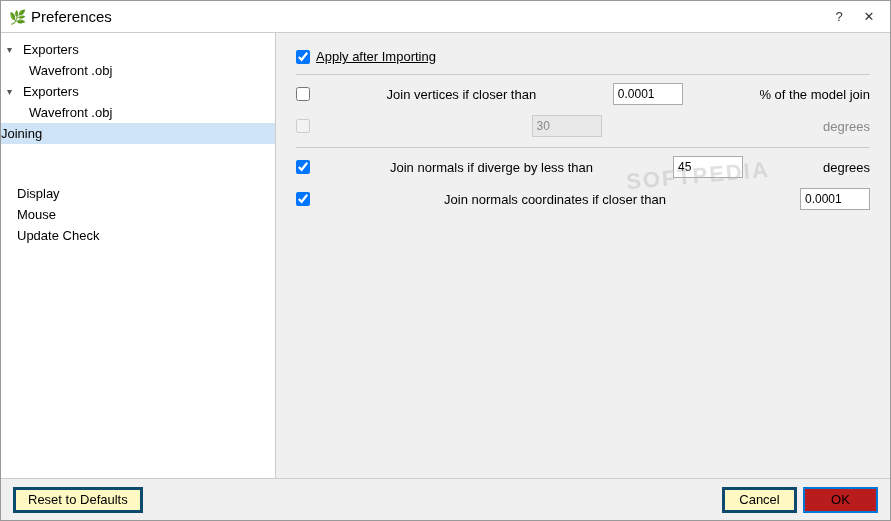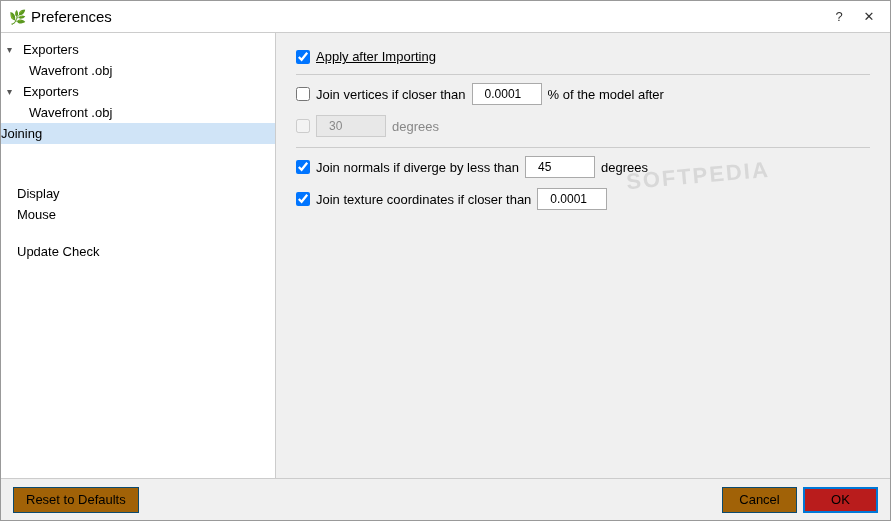--- a/index.html
+++ b/index.html
@@ -130,37 +130,38 @@
     }
     .checkbox-row label {
       color: #000;
       cursor: pointer;
     }
     .inline-field {
       display: flex;
       align-items: center;
       margin-bottom: 10px;
       gap: 6px;
+      justify-content: space-between;
     }
     .inline-field input[type="checkbox"] {
       width: 14px;
       height: 14px;
       cursor: pointer;
     }
     .inline-field label {
       color: #000;
     }
     .inline-field label.disabled {
       color: #888;
     }
     .inline-field .text-input {
       width: 70px;
       height: 22px;
       border: 1px solid #aaa;
-      padding: 2px 12px;
+      padding: 2px 4px;
       font-size: 12px;
       background: #fff;
     }
     .inline-field .text-input.disabled {
       background: #e8e8e8;
       color: #888;
       border-color: #ccc;
     }
     .inline-field .unit-label {
       color: #000;
@@ -179,22 +180,22 @@
       height: 42px;
       display: flex;
       align-items: center;
       justify-content: flex-end;
       padding: 0 12px;
       gap: 6px;
     }
     .btn {
       height: 26px;
       min-width: 75px;
-      border: 1px solid #0c4a6e;
-      background: #a16207;
+      border: 3px solid #0c4a6e;
+      background: #fef9c3;
       cursor: pointer;
       font-size: 13px;
       padding: 0 12px;
     }
     .btn.primary {
       background: #b91c1c;
       border: 2px solid #0078d7;
     }
     .btn-reset {
       min-width: 110px;
@@ -242,21 +243,21 @@
       </div>
 
       <div class="sidebar-item" style="padding-left: 16px; margin-top: 39px;">
         <span>Display</span>
       </div>
 
       <div class="sidebar-item" style="padding-left: 16px;">
         <span>Mouse</span>
       </div>
 
-      <div class="sidebar-item" style="padding-left: 16px; margin-top: 16px;">
+      <div class="sidebar-item" style="padding-left: 16px;">
         <span>Update Check</span>
       </div>
     </div>
 
     <div class="main-panel" style="position:relative;">
 
       <div class="watermark">SOFTPEDIA</div>
 
       <div class="panel-content">
 
@@ -264,41 +265,41 @@
           <input type="checkbox" id="applyImporting" checked="" style="">
           <label for="applyImporting">Apply after Importing</label>
         </div>
 
         <hr class="separator">
 
         <div class="inline-field">
           <input type="checkbox" id="joinVertices" style="">
           <label for="joinVertices">Join vertices if closer than</label>
           <input type="text" class="text-input" value="0.0001" style="">
-          <span class="unit-label">% of the model after</span>
+          <span class="unit-label">% of the model join</span>
         </div>
 
         <div class="inline-field">
           <input type="checkbox" id="dontJoinVertices" disabled="" style="">
           <input type="text" class="text-input disabled" value="30" disabled="" style="">
           <span class="unit-label disabled">degrees</span>
         </div>
 
         <hr class="separator">
 
         <div class="inline-field">
           <input type="checkbox" id="joinNormals" checked="" style="">
           <label for="joinNormals">Join normals if diverge by less than</label>
           <input type="text" class="text-input" value="45" style="">
           <span class="unit-label">degrees</span>
         </div>
 
         <div class="inline-field">
           <input type="checkbox" id="joinTexture" checked="" style="">
-          <label for="joinTexture">Join texture coordinates if closer than</label>
+          <label for="joinTexture">Join normals coordinates if closer than</label>
           <input type="text" class="text-input" value="0.0001" style="">
         </div>
       </div>
     </div>
   </div>
 
   <div class="bottom-bar">
     <button class="btn btn-reset">Reset to Defaults</button>
     <div style="flex:1"></div>
     <button class="btn btn-cancel">Cancel</button>

